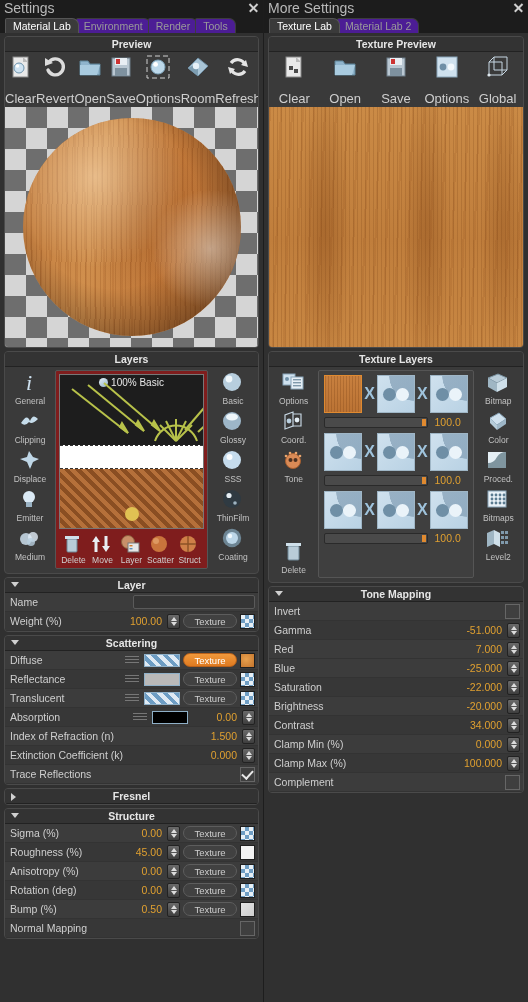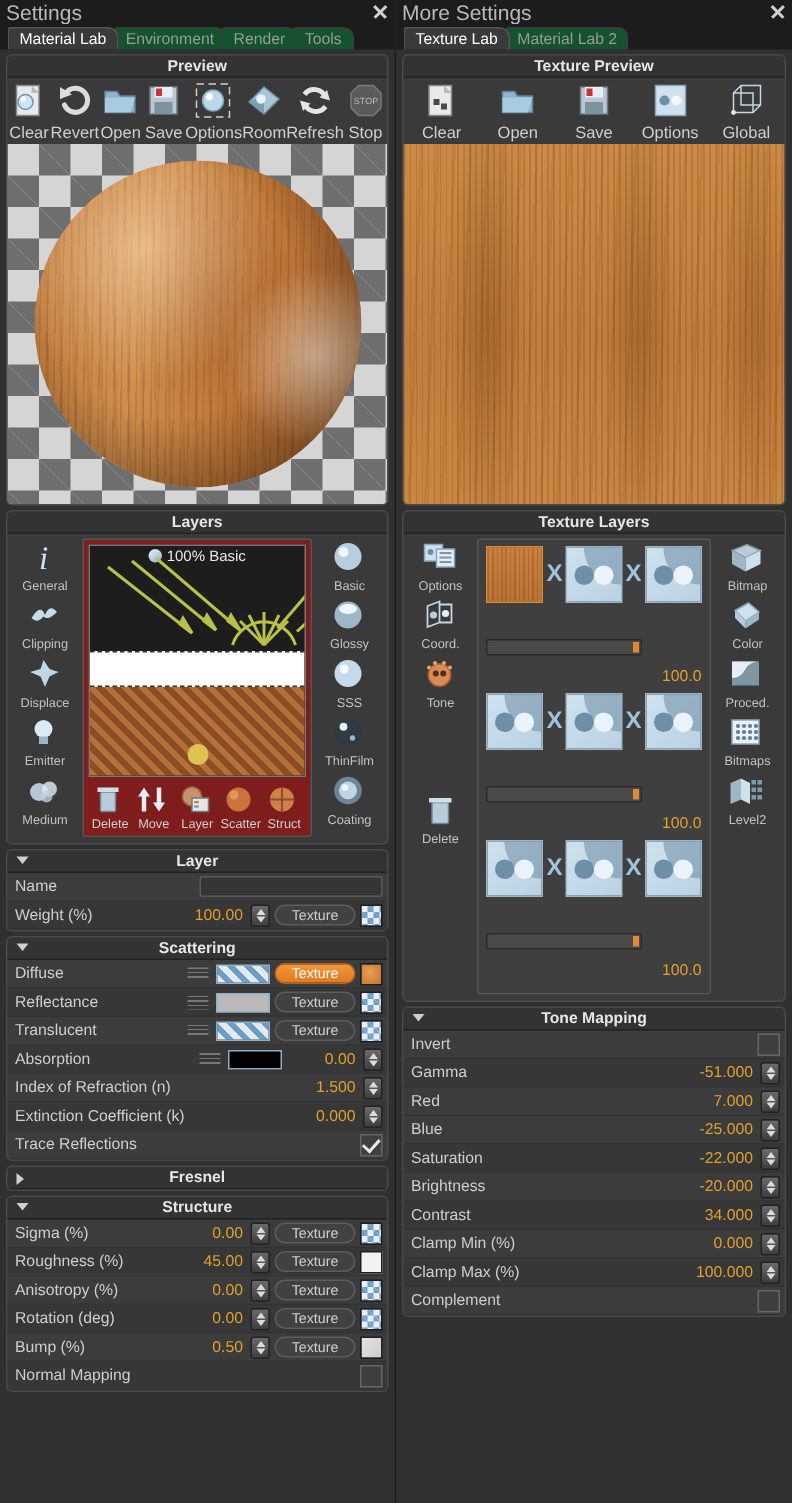--- a/index.html
+++ b/index.html
@@ -22,21 +22,21 @@
   .titlebar .t { font-size:14px; color:#b9b9b9; flex:1; }
   .closex { width:12px; height:12px; position:relative; cursor:pointer; }
   .closex:before,.closex:after{content:"";position:absolute;left:1px;top:5px;width:11px;height:1.6px;background:#cfcfcf;}
   .closex:before{transform:rotate(45deg);}
   .closex:after{transform:rotate(-45deg);}
 
   
   .tabs { height:17px; display:flex; align-items:flex-end; padding-left:5px;
           background:#1c1c1c; flex:0 0 auto; }
   .tab { height:15px; line-height:15px; padding:0 7px; font-size:10.5px;
-         color:#9a9a9a; background:#14532d; border:1px solid #3d3d3d;
+         color:#9a9a9a; background:#4c1d95; border:1px solid #3d3d3d;
          border-bottom:none; border-radius:2px 7px 0 0; margin-right:-3px;
          cursor:pointer; white-space:nowrap; }
   .tab.active { color:#ffffff; background:#3a3a3a; z-index:3; position:relative;
                 border-color:#555; }
 
   
   .group { margin:3px 4px 0 4px; background:#3a3a3a; border:1px solid #4a4a4a;
            border-radius:4px; overflow:hidden; }
   .ghead { height:15px; line-height:15px; text-align:center; font-size:10.5px;
            font-weight:bold; color:#e6e6e6; background:#333333;
@@ -44,21 +44,21 @@
   .ghead .arrow { position:absolute; left:6px; top:4px; width:0;height:0; }
   .arrow.down { border-left:4px solid transparent; border-right:4px solid transparent;
                 border-top:5px solid #d0d0d0; }
   .arrow.right { border-top:4px solid transparent; border-bottom:4px solid transparent;
                  border-left:5px solid #d0d0d0; }
 
   
   .ptools { display:flex; background:#3a3a3a; padding:2px 0 1px 0; }
   .ptool { flex:1; display:flex; flex-direction:column; align-items:center;
            cursor:pointer; }
-  .ptool .lbl { font-size:11px; color:#cfcfcf; margin-top:3px; }
+  .ptool .lbl { font-size:13px; color:#cfcfcf; margin-top:11px; }
   .ico { width:26px; height:26px; position:relative; }
 
   
   .previewimg { height:240px; margin:0; position:relative; overflow:hidden;
                 background-image:
                   linear-gradient(45deg,#6e6e6e 25%,transparent 25%,transparent 75%,#6e6e6e 75%),
                   linear-gradient(45deg,#6e6e6e 25%,#d5d5d5 25%,#d5d5d5 75%,#6e6e6e 75%);
                 background-size:42px 42px;
                 background-position:0 0,21px 21px; }
   .sphere { position:absolute; left:50%; top:50%; transform:translate(-50%,-50%);
@@ -124,21 +124,21 @@
      background:radial-gradient(circle at 100% 0%, rgba(110,140,165,.55) 0 48%, rgba(0,0,0,0) 49%);}
   .swatch.woodthumb { border-color:#e08a30;
      background:repeating-linear-gradient(90deg,rgba(110,56,14,.25) 0 1px,rgba(0,0,0,0) 1px 3px),
                 linear-gradient(180deg,#c8803f,#bb7334); }
   .xmark { color:#9fc3dc; font-size:16px; font-weight:bold; padding:0 2px; }
   .txslider { display:flex; align-items:center; margin:3px 0 5px 0; }
   .slot { flex:1; height:11px; background:#4a4a4a; border:1px solid #2a2a2a;
           border-radius:2px; position:relative; }
   .slot .knob { position:absolute; right:1px; top:1px; width:4px; height:7px;
                 background:#e08a30; }
-  .slotval { width:40px; text-align:right; color:#e0a030; font-size:10.5px;margin-top:40px; }
+  .slotval { width:40px; text-align:center; color:#e0a030; font-size:10.5px; }
 
   
   .row { height:19px; display:flex; align-items:center; padding:0 3px 0 5px;
          border-bottom:1px solid #333; background:#3c3c3c; }
   .row.alt { background:#373737; }
   .row .name { flex:1; font-size:10.5px; color:#cfcfcf; white-space:nowrap; }
   .row .val { color:#e0a030; font-size:10.5px; text-align:right; padding-right:3px; }
   .spin { width:13px; height:15px; background:linear-gradient(180deg,#6a6a6a,#3e3e3e);
           border:1px solid #222; border-radius:2px; position:relative; flex:0 0 auto;
           margin-left:2px; cursor:pointer; }

